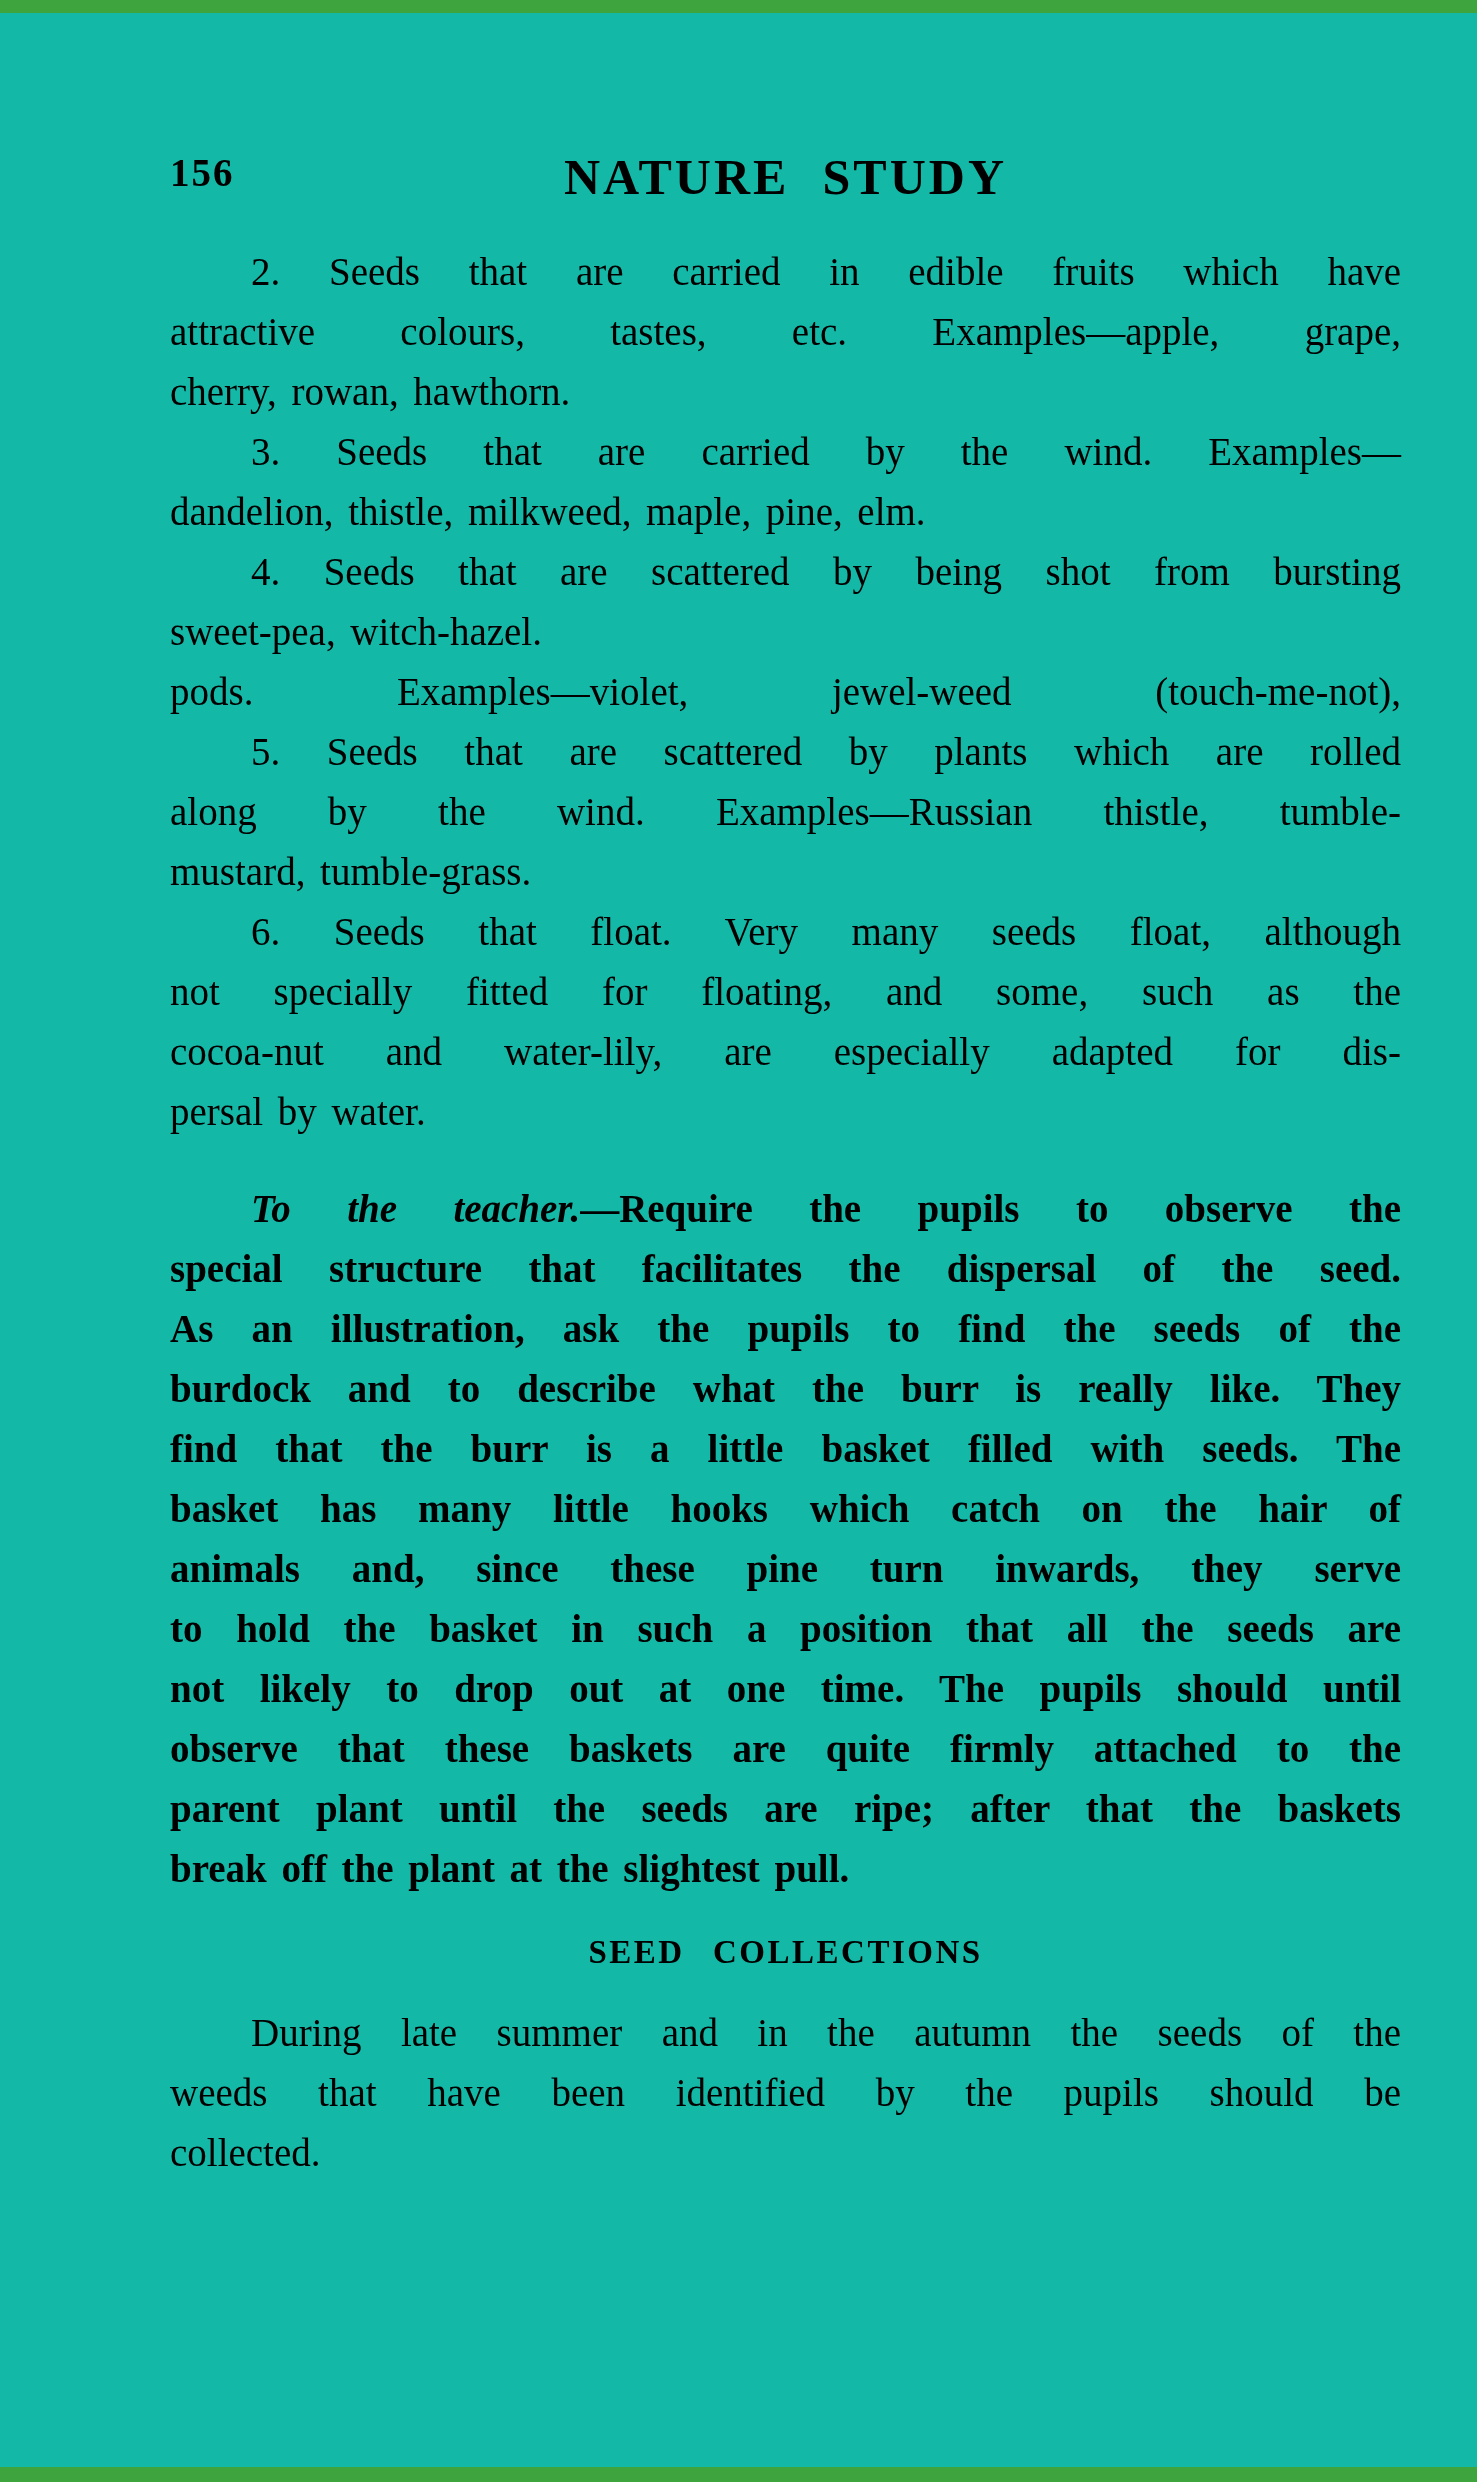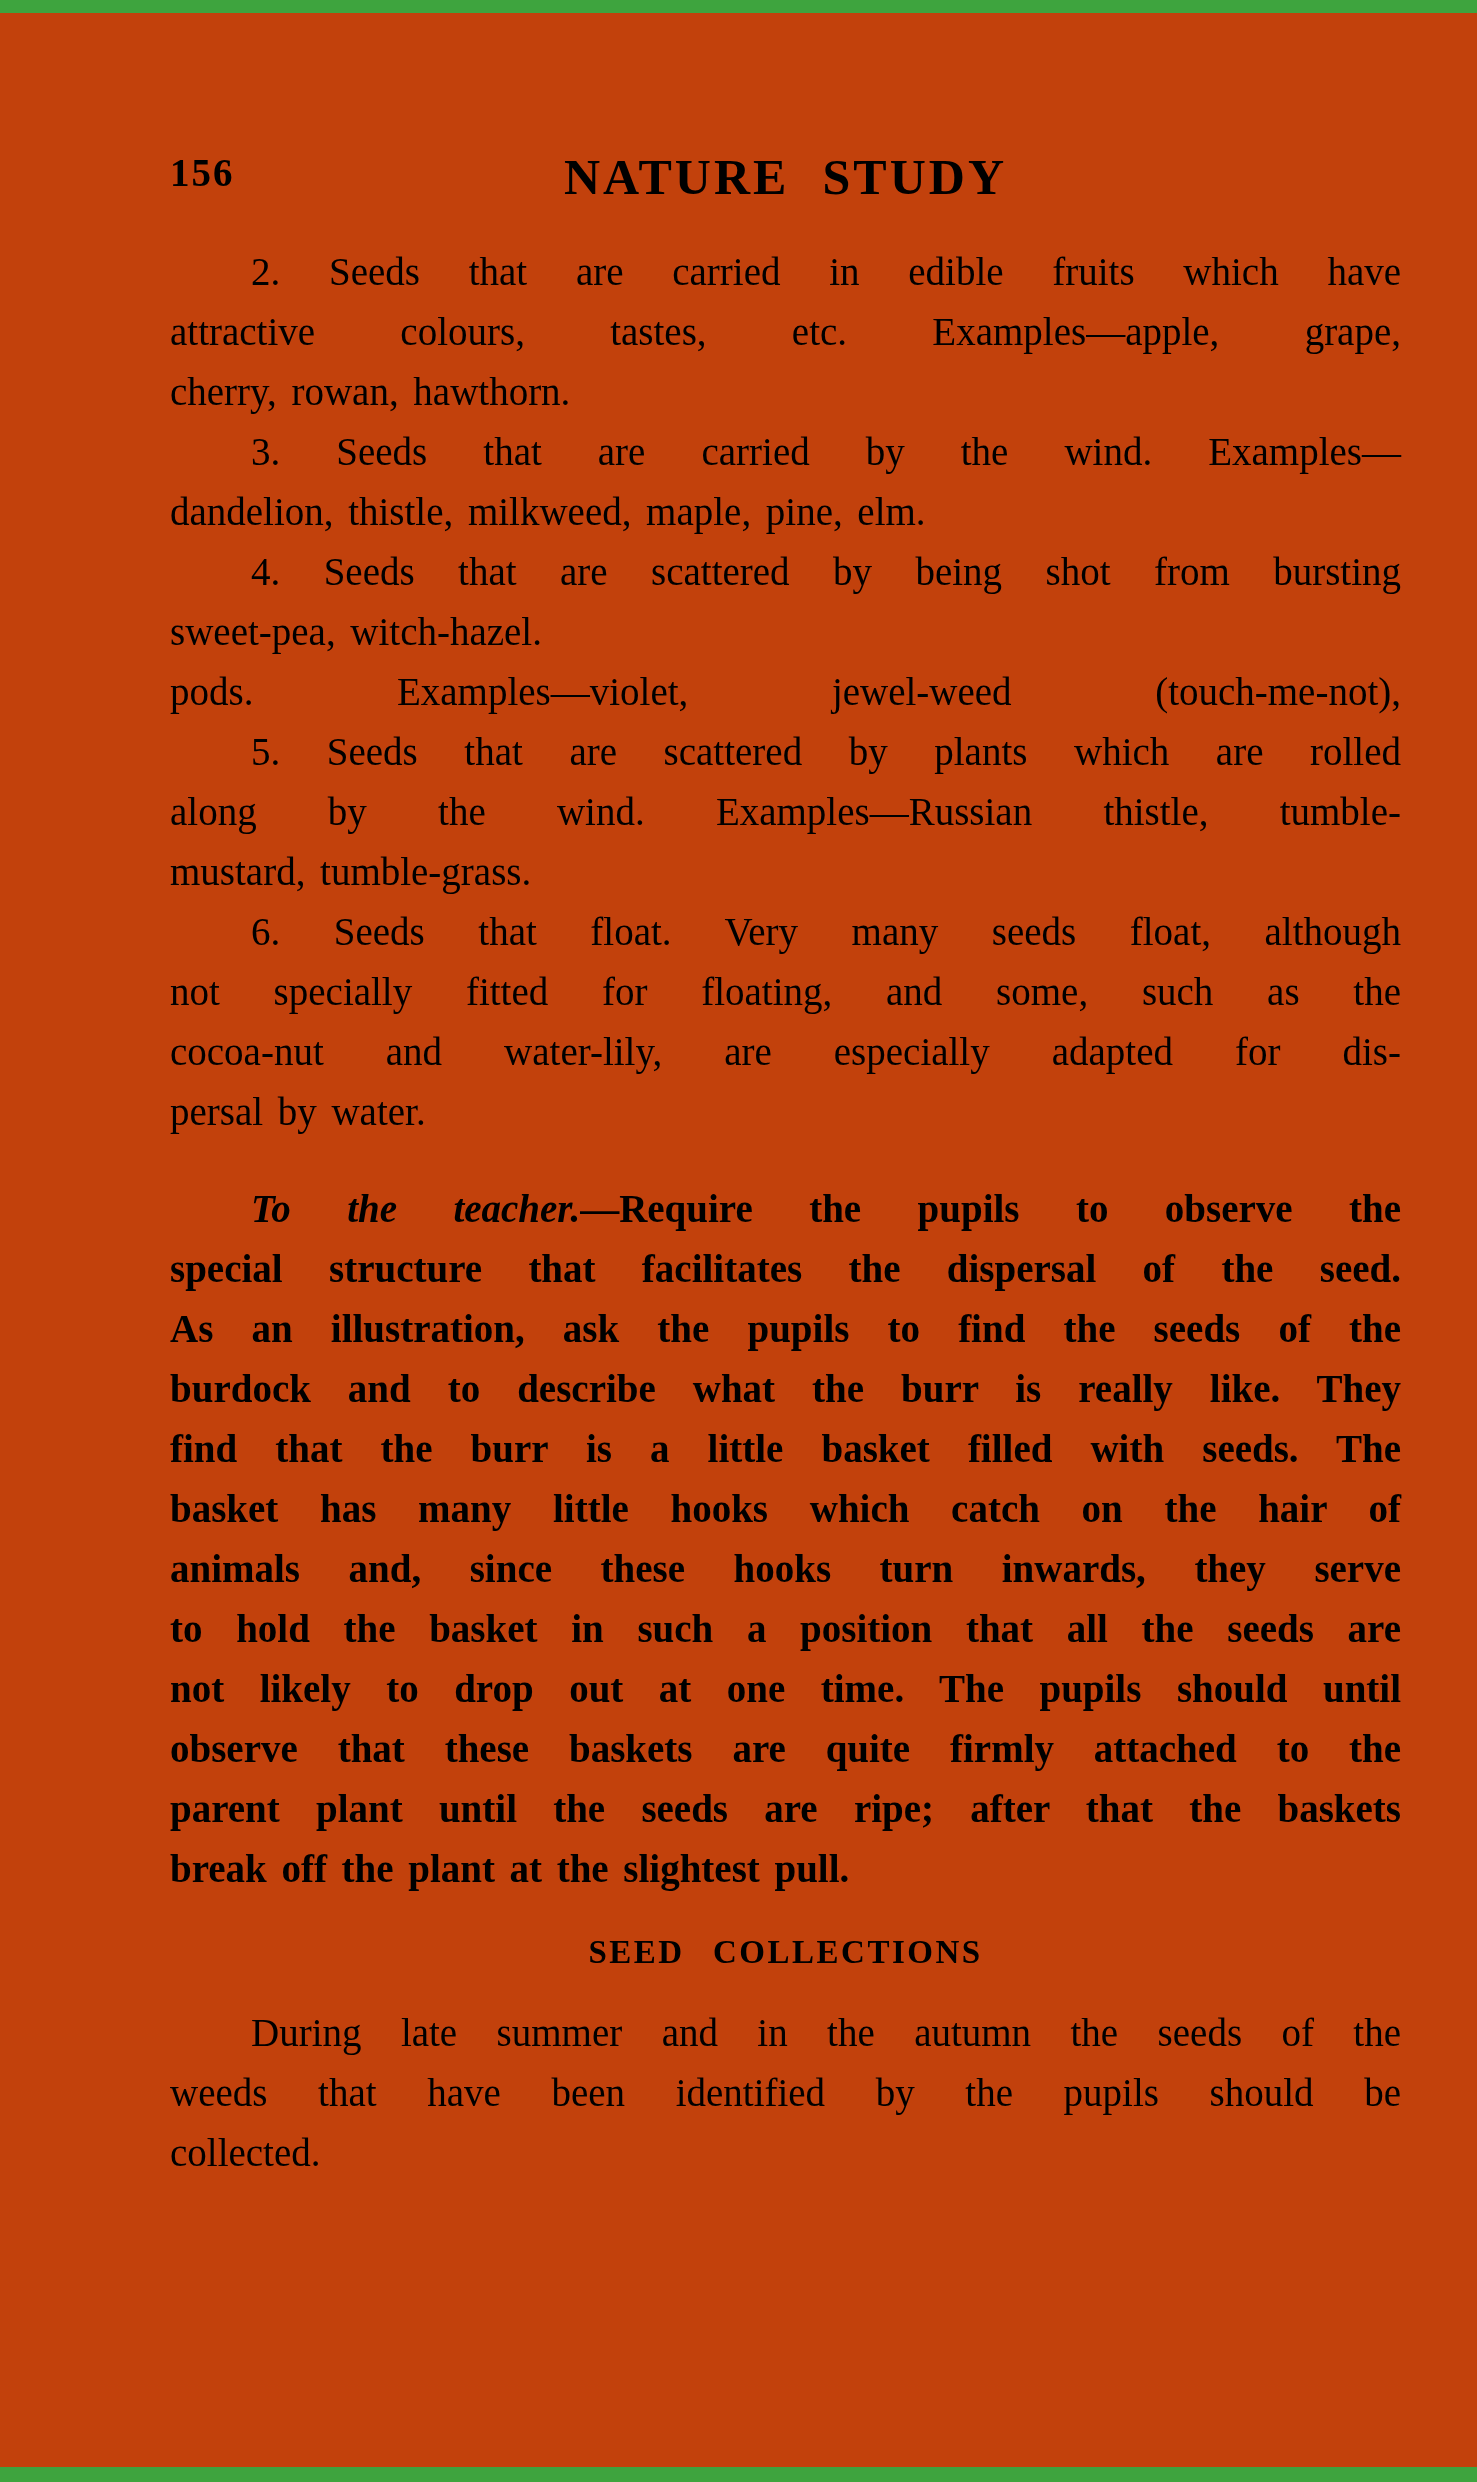--- a/index.html
+++ b/index.html
@@ -1,19 +1,19 @@
 <!DOCTYPE html>
 <html><head>
 <meta charset="utf-8">
 <style>
   html,body{margin:0;padding:0;background:#e9e9e9;}
   .page{
     position:relative;
     width:1478px;height:2482px;
-    background:#c2410c;
+    background:#14b8a6;
     font-family:"Liberation Serif", serif;
     color:#000000;
     overflow:hidden;
   }
   .scan-edge{position:absolute;left:0;width:1478px;}
   .scan-edge.top{top:0;height:12.8px;}
   .scan-edge.bottom{bottom:0;height:14.8px;}
 
   .header{
     position:absolute;top:148px;left:170px;width:1231px;height:51px;
@@ -82,21 +82,21 @@
         <div class="line">cocoa-nut and water-lily, are especially adapted for dis-</div>
         <div class="line last">persal by water.</div>
       </div>
       <div class="para block-to-the-teacher">
         <div class="line first"><span class="italic-lead">To the teacher.</span>—Require the pupils to observe the</div>
         <div class="line">special structure that facilitates the dispersal of the seed.</div>
         <div class="line">As an illustration, ask the pupils to find the seeds of the</div>
         <div class="line">burdock and to describe what the burr is really like. They</div>
         <div class="line">find that the burr is a little basket filled with seeds. The</div>
         <div class="line">basket has many little hooks which catch on the hair of</div>
-        <div class="line">animals and, since these hooks turn inwards, they serve</div>
+        <div class="line">animals and, since these pine turn inwards, they serve</div>
         <div class="line">to hold the basket in such a position that all the seeds are</div>
         <div class="line">not likely to drop out at one time. The pupils should until</div>
         <div class="line">observe that these baskets are quite firmly attached to the</div>
         <div class="line">parent plant until the seeds are ripe; after that the baskets</div>
         <div class="line last">break off the plant at the slightest pull.</div>
       </div>
       <div class="section-heading">SEED COLLECTIONS</div>
       <div class="para block-seed-collections-intro">
         <div class="line first">During late summer and in the autumn the seeds of the</div>
         <div class="line">weeds that have been identified by the pupils should be</div>

